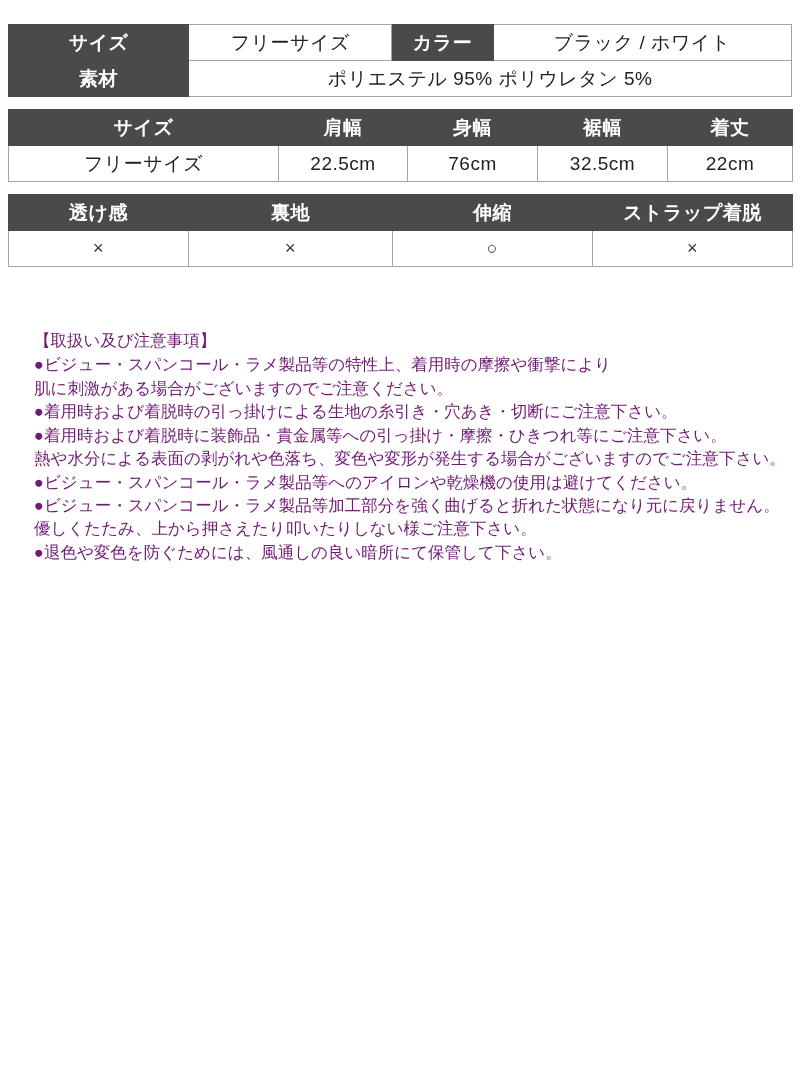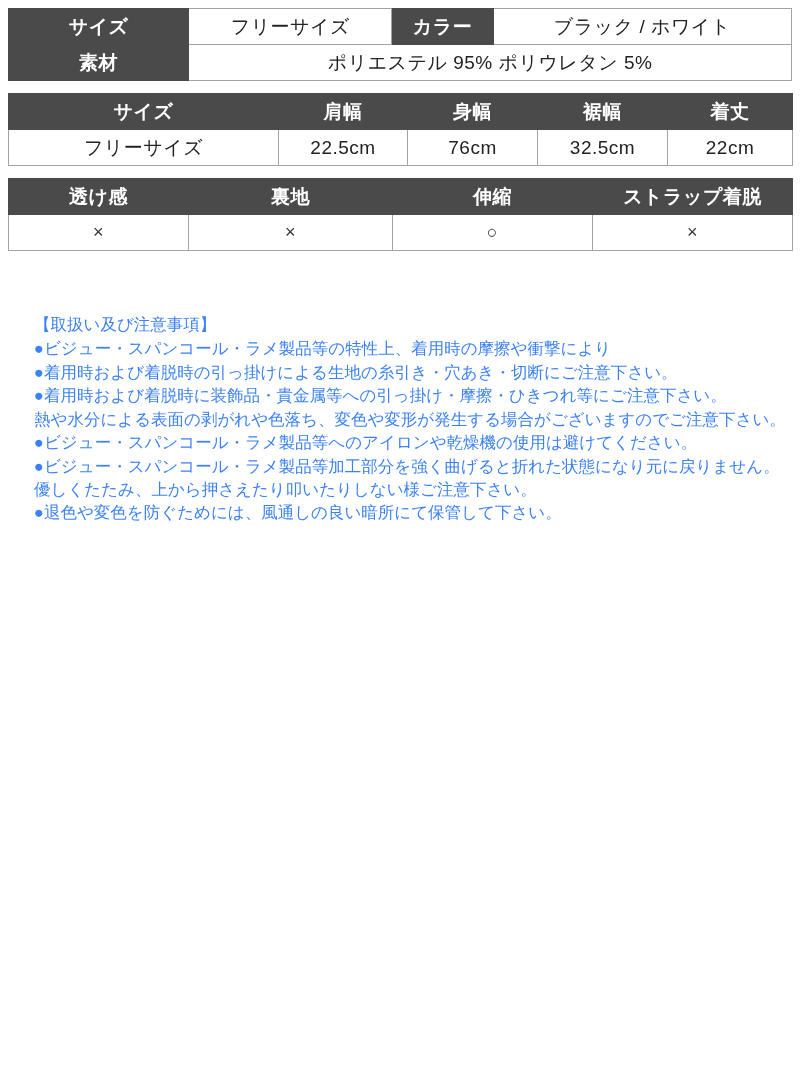--- a/index.html
+++ b/index.html
@@ -12,20 +12,21 @@
     height: 1067px;
     font-family: "Liberation Sans", sans-serif;
     color: #222222;
     position: relative;
   }
   .page {
     width: 800px;
     height: 788px;
     box-sizing: border-box;
     padding: 8px 8px 0 8px;
+    margin-top: 16px;
   }
   table {
     border-collapse: collapse;
     width: 784px;
     table-layout: fixed;
   }
   table.spaced {
     margin-top: 12px;
   }
   td {
@@ -48,21 +49,21 @@
   }
   td.mark {
     font-size: 18px;
     color: #333333;
   }
   .notes {
     margin-top: 62px;
     padding-left: 26px;
     font-size: 16.5px;
     line-height: 1.42;
-    color: #3b82f6;
+    color: #701a75;
   }
   .notes .line {
     white-space: nowrap;
   }
   .notes .title {
     margin-bottom: 1px;
   }
 </style>
 </head>
 <body>
@@ -136,20 +137,21 @@
         <td class="mark">×</td>
         <td class="mark">○</td>
         <td class="mark">×</td>
       </tr>
     </tbody>
   </table>
 
   <div class="notes">
     <div class="line title">【取扱い及び注意事項】</div>
     <div class="line">●ビジュー・スパンコール・ラメ製品等の特性上、着用時の摩擦や衝撃により</div>
+    <div class="line">肌に刺激がある場合がございますのでご注意ください。</div>
     <div class="line">●着用時および着脱時の引っ掛けによる生地の糸引き・穴あき・切断にご注意下さい。</div>
     <div class="line">●着用時および着脱時に装飾品・貴金属等への引っ掛け・摩擦・ひきつれ等にご注意下さい。</div>
     <div class="line">熱や水分による表面の剥がれや色落ち、変色や変形が発生する場合がございますのでご注意下さい。</div>
     <div class="line">●ビジュー・スパンコール・ラメ製品等へのアイロンや乾燥機の使用は避けてください。</div>
     <div class="line">●ビジュー・スパンコール・ラメ製品等加工部分を強く曲げると折れた状態になり元に戻りません。</div>
     <div class="line">優しくたたみ、上から押さえたり叩いたりしない様ご注意下さい。</div>
     <div class="line">●退色や変色を防ぐためには、風通しの良い暗所にて保管して下さい。</div>
   </div>
 
 </div>

